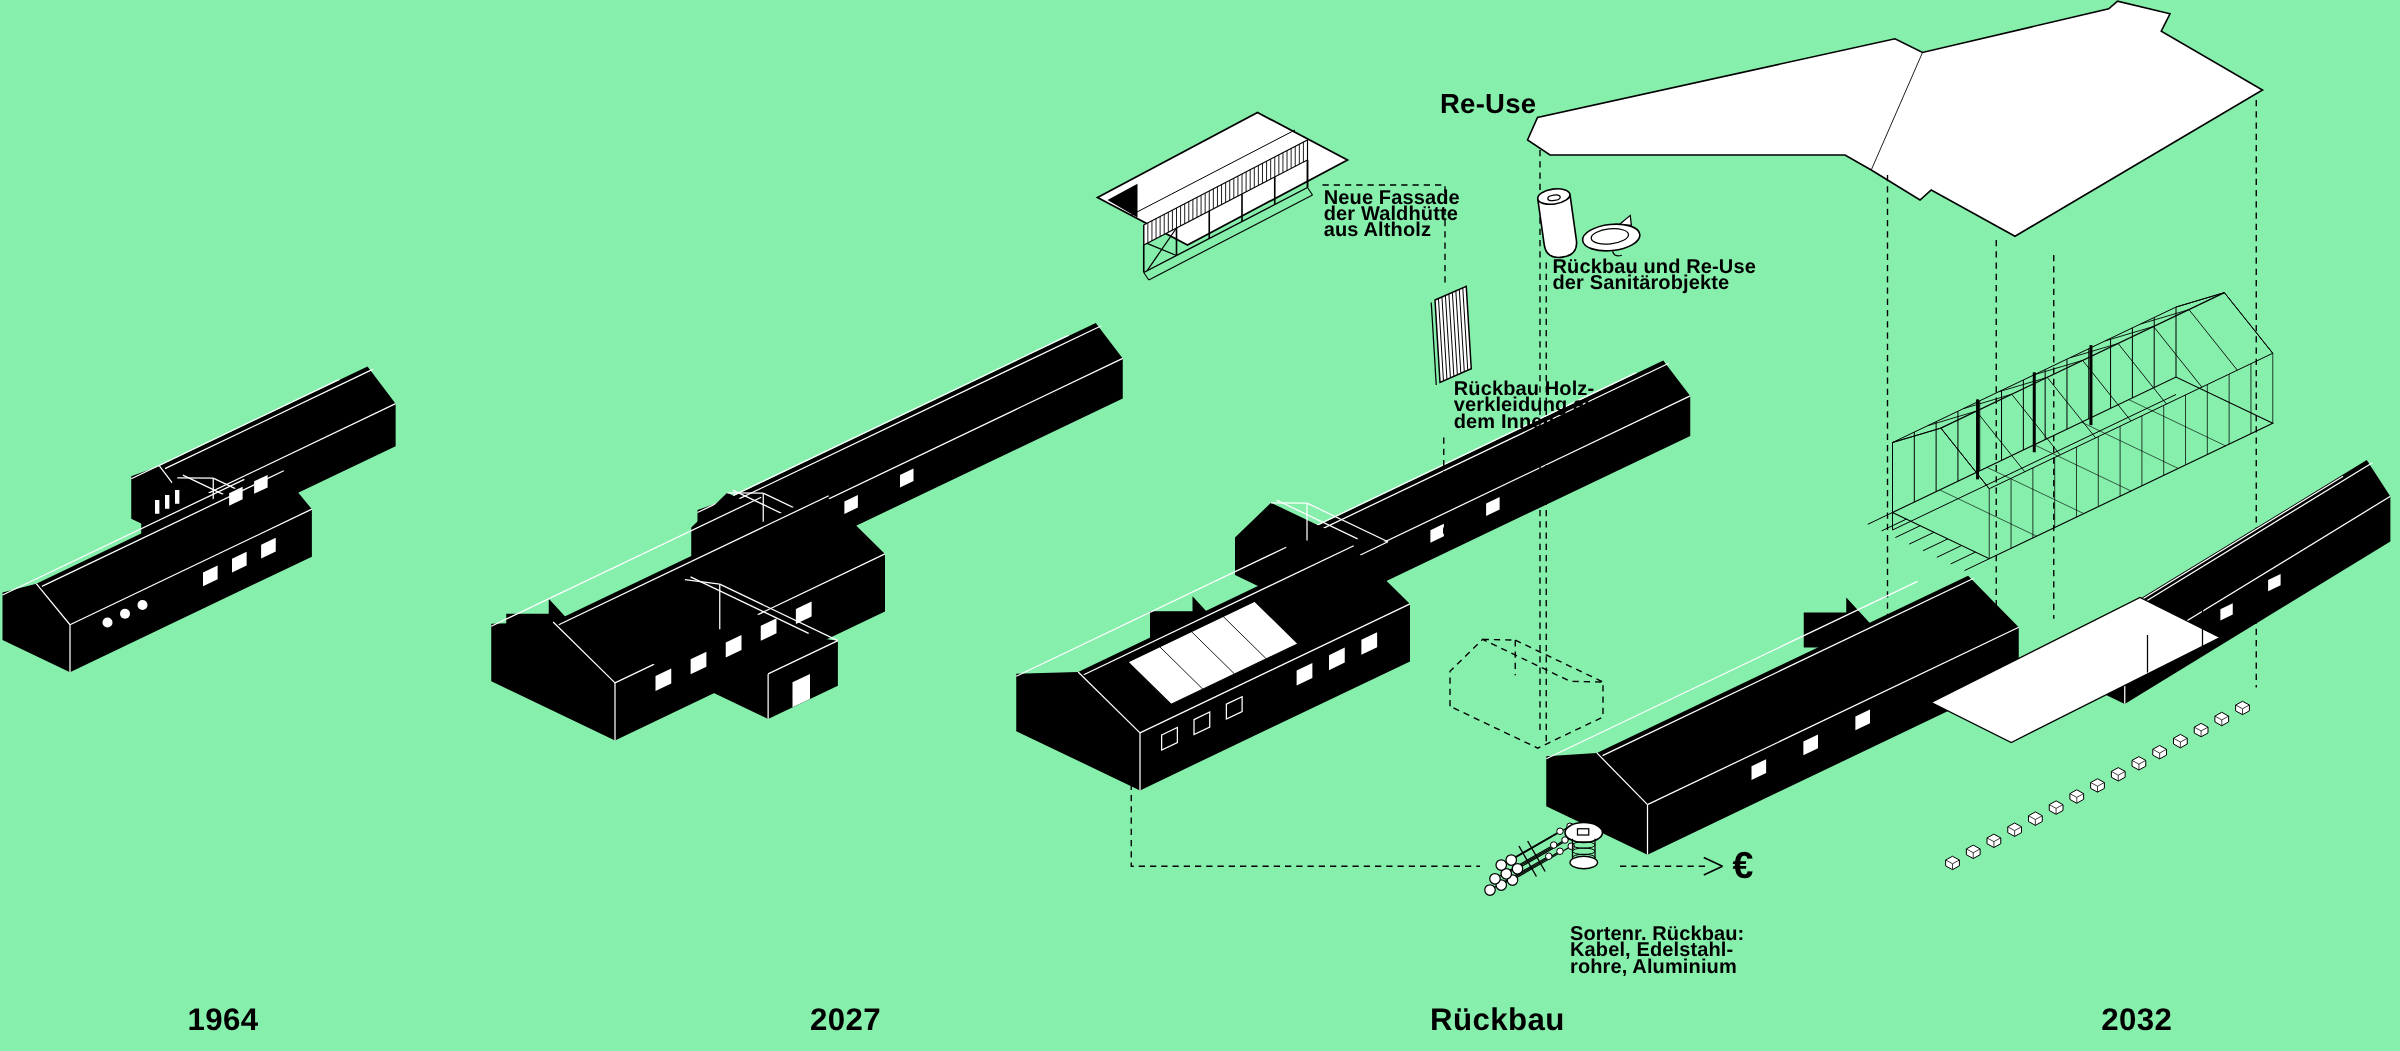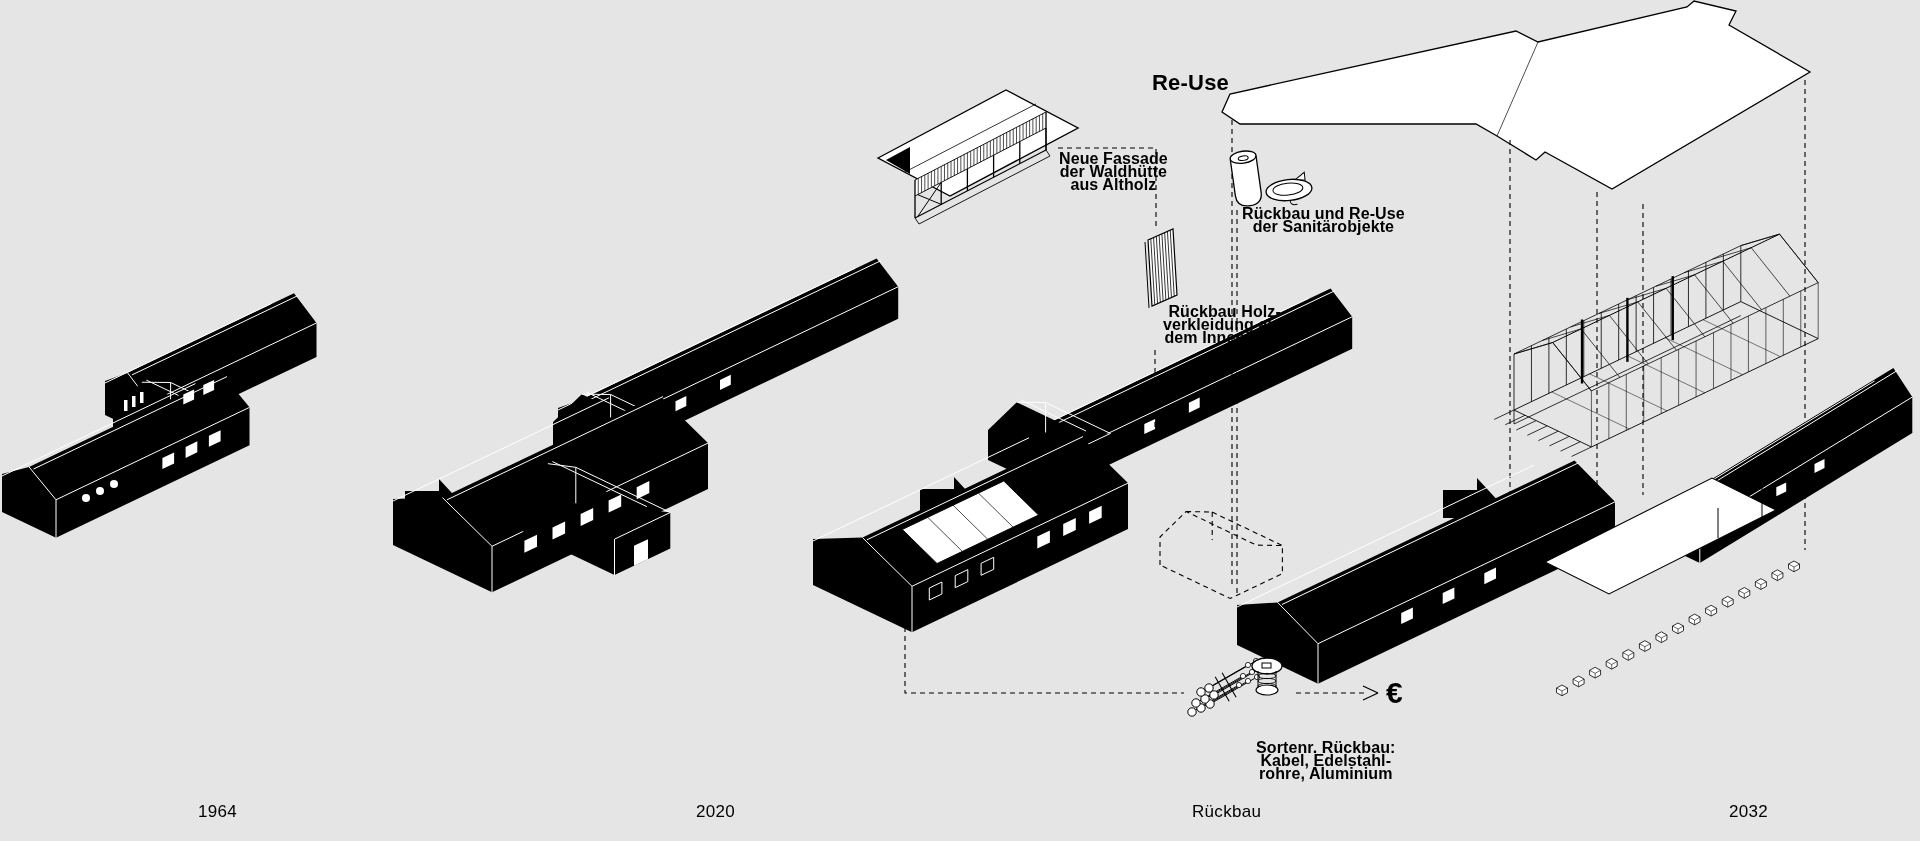--- a/index.html
+++ b/index.html
@@ -1,21 +1,21 @@
 <!DOCTYPE html>
 <html><head>
 <meta charset="utf-8">
 <style>
   html,body{margin:0;padding:0;background:#fff;}
-  .canvas{position:relative;width:1920px;height:841px;background:#e5e5e5;overflow:hidden;
-          font-family:"Liberation Sans",sans-serif;color:#000;text-align:center;}
+  .canvas{position:relative;width:1920px;height:841px;background:#86efac;overflow:hidden;
+          font-family:"Liberation Sans",sans-serif;color:#000;}
   svg.art{position:absolute;left:0;top:0;}
   .ann{position:absolute;font-weight:bold;font-size:16px;line-height:13px;white-space:pre-line;letter-spacing:.1px;}
   .reuse-title{position:absolute;font-weight:bold;font-size:22px;letter-spacing:.2px;}
-  .stage-label{position:absolute;font-weight:normal;font-size:17px;letter-spacing:.3px;margin-left:48px;}
+  .stage-label{position:absolute;font-weight:bold;font-size:25px;letter-spacing:.3px;}
   .euro{position:absolute;font-weight:bold;font-size:30px;}
 </style>
 </head>
 <body>
 
 <div class="canvas">
 
   <svg class="art" width="1920" height="841" viewBox="0 0 1920 841">
     <g id="g1964">
         <polygon points="105.0,415.0 105.0,381.0 127.5,372.8 294.0,293.2 316.5,322.9 316.5,356.9 150.0,436.5" fill="#000"></polygon>
@@ -416,16 +416,16 @@
 verkleidung aus
 dem Innenraum</div>
   <div class="ann" style="left:1242px;top:207px">Rückbau und Re-Use
 der Sanitärobjekte</div>
   <div class="ann" style="left:1256px;top:741px">Sortenr. Rückbau:
 Kabel, Edelstahl-
 rohre, Aluminium</div>
   <div class="euro" style="left:1386px;top:676px">€</div>
 
   <div class="stage-label" style="left:150px;top:802px">1964</div>
-  <div class="stage-label" style="left:648px;top:802px">2020</div>
+  <div class="stage-label" style="left:648px;top:802px">2027</div>
   <div class="stage-label" style="left:1144px;top:802px">Rückbau</div>
   <div class="stage-label" style="left:1681px;top:802px">2032</div>
 </div>
 
 </body></html>

